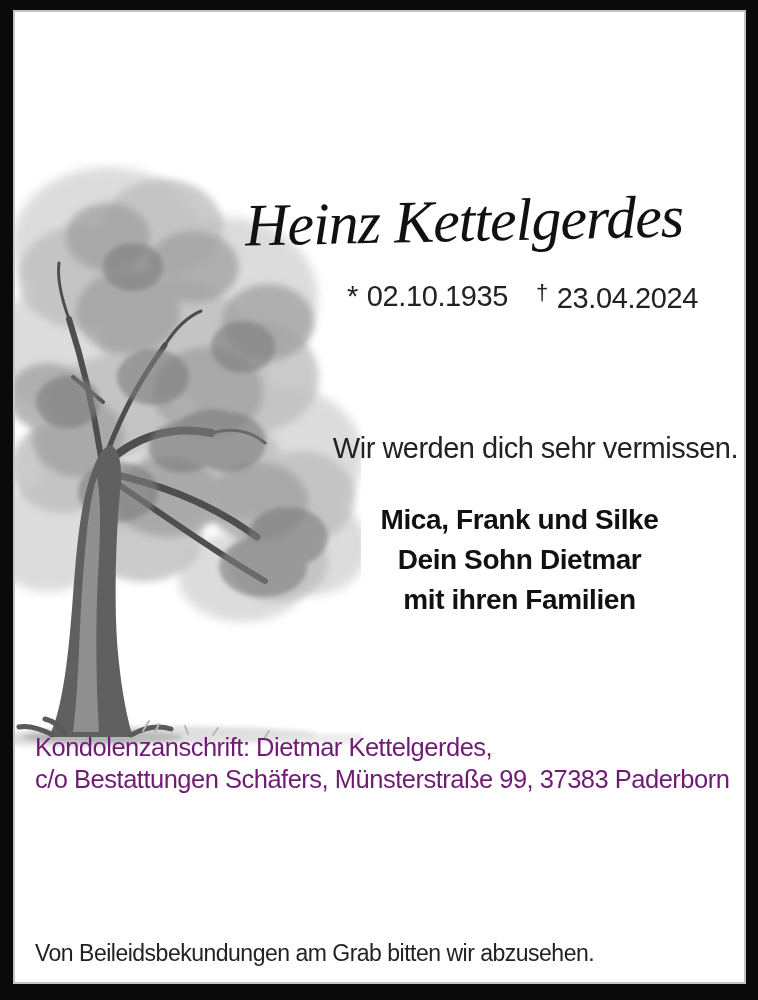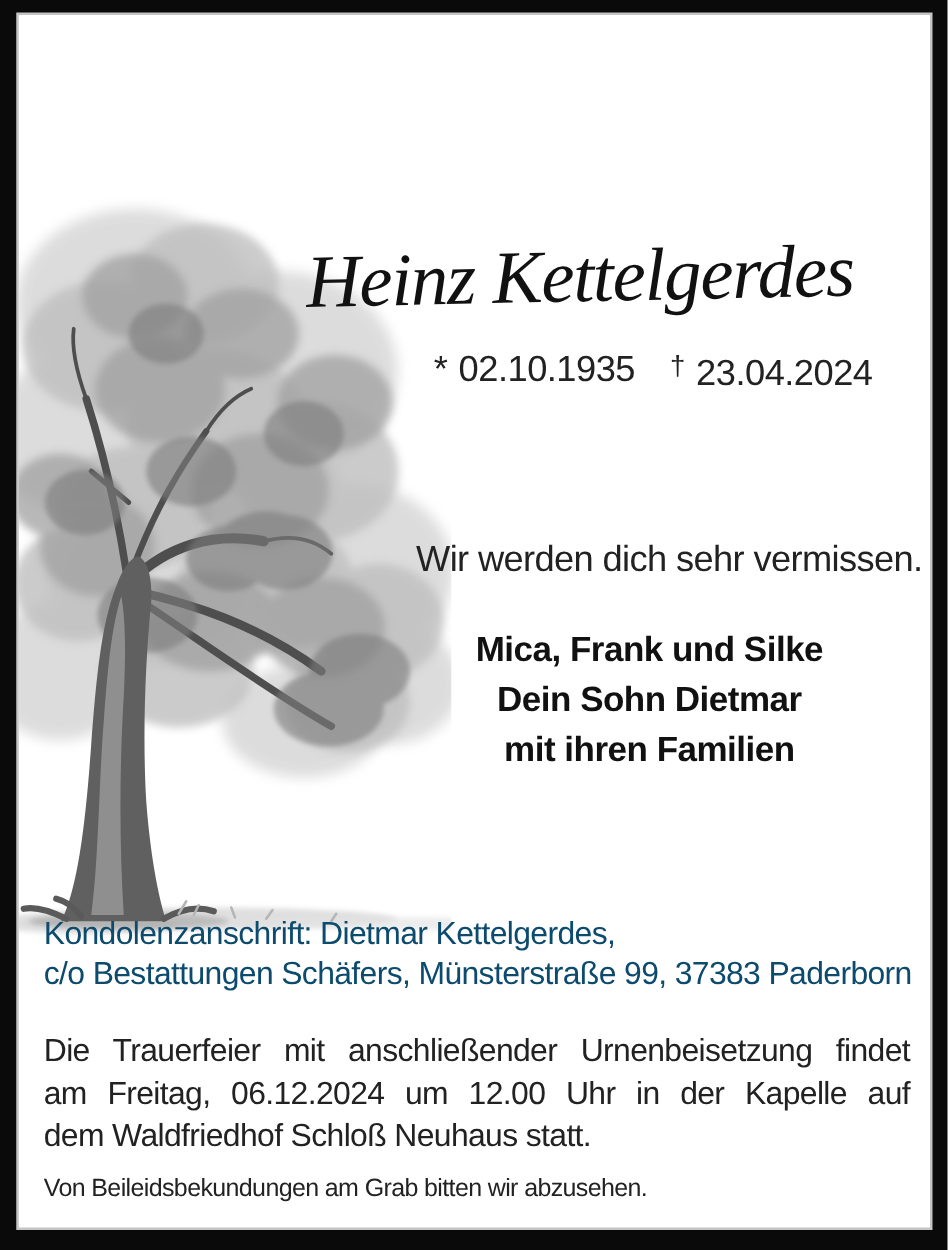--- a/index.html
+++ b/index.html
@@ -71,35 +71,35 @@
     font-size: 28px;
     line-height: 40px;
     letter-spacing: -0.4px;
     color: #111;
   }
   .condolence {
     left: 20px; right: 14px; top: 720px;
     font-size: 25.5px;
     line-height: 31.5px;
     letter-spacing: -0.5px;
-    color: #0c4a6e;
+    color: #701a75;
     white-space: nowrap;
   }
   .service {
     left: 20px; right: 16px; top: 812px;
     font-size: 25.5px;
     line-height: 34px;
     letter-spacing: -0.5px;
     color: #222;
   }
   .service .jline { text-align: justify; text-align-last: justify; }
   .service .lline { text-align: left; }
   .closing {
     left: 20px; right: 16px; top: 928px;
-    font-size: 20px;
+    font-size: 23px;
     letter-spacing: -0.5px;
     color: #222;
     white-space: nowrap;
   }
 </style>
 </head>
 <body>
 
 <div class="sheet">
 
@@ -222,21 +222,16 @@
     <div>Mica, Frank und Silke</div>
     <div>Dein Sohn Dietmar</div>
     <div>mit ihren Familien</div>
   </div>
 
   <div class="txt condolence">
     <div>Kondolenzanschrift: Dietmar Kettelgerdes,</div>
     <div>c/o Bestattungen Schäfers, Münsterstraße 99, 37383 Paderborn</div>
   </div>
 
-  <div class="txt service">
-    <div class="jline">Die Trauerfeier mit anschließender Urnenbeisetzung findet</div>
-    <div class="jline">am Freitag, 06.12.2024 um 12.00 Uhr in der Kapelle auf</div>
-    <div class="lline">dem Waldfriedhof Schloß Neuhaus statt.</div>
-  </div>
 
   <div class="txt closing">Von Beileidsbekundungen am Grab bitten wir abzusehen.</div>
 
 </div>
 
 </body></html>

